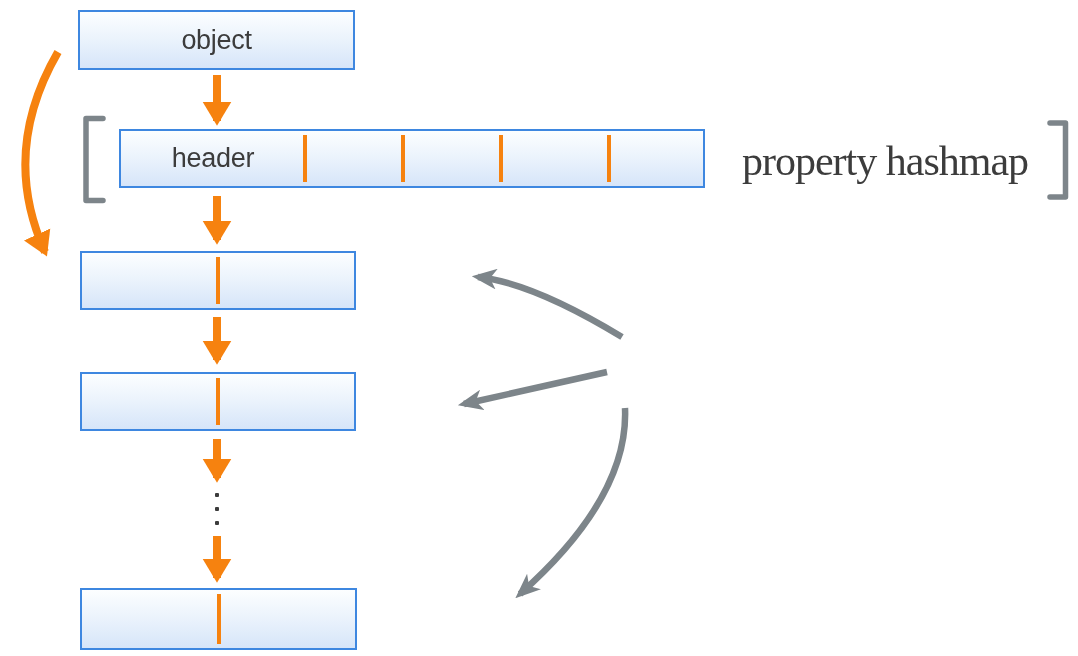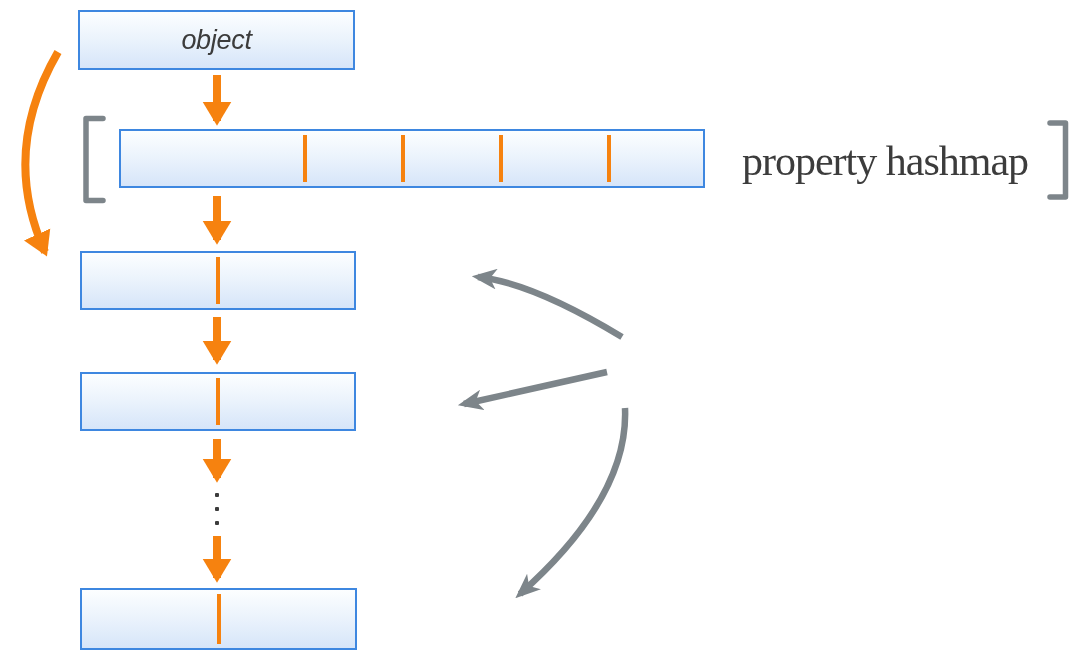--- a/index.html
+++ b/index.html
@@ -29,21 +29,21 @@
     position: absolute;
     top: 0; bottom: 0;
     display: flex;
     align-items: center;
     justify-content: center;
     color: var(--text, #3c3c3c);
     font-size: 27px;
     letter-spacing: -0.3px;
   }
   #object-box   { left: 78px;  top: 10px;  width: 277px; height: 60px; }
-  #object-box .box-label { left: 0; right: 0; font-style: italic; }
+  #object-box .box-label { left: 0; right: 0; }
   #header-box   { left: 119px; top: 129px; width: 586px; height: 59px; }
   #header-box .box-label { left: 0; width: 184px; }
   .slot-divider {
     position: absolute;
     top: 4px;
     width: 4px;
     height: 47px;
     background: var(--accent-orange, #f6820f);
   }
   .pair-box { left: 80px; width: 276px; height: 59px; }
@@ -99,20 +99,21 @@
 </head>
 <body>
 
 <div id="canvas">
 
   <div class="box" id="object-box">
     <div class="box-label">object</div>
   </div>
 
   <div class="box" id="header-box">
+    <div class="box-label">header</div>
     <div class="slot-divider" style="left:182px"></div>
     <div class="slot-divider" style="left:280px"></div>
     <div class="slot-divider" style="left:378px"></div>
     <div class="slot-divider" style="left:486px"></div>
   </div>
 
   <div class="box pair-box" id="pair-box-1">
     <div class="pair-divider"></div>
   </div>
   <div class="box pair-box" id="pair-box-2">

